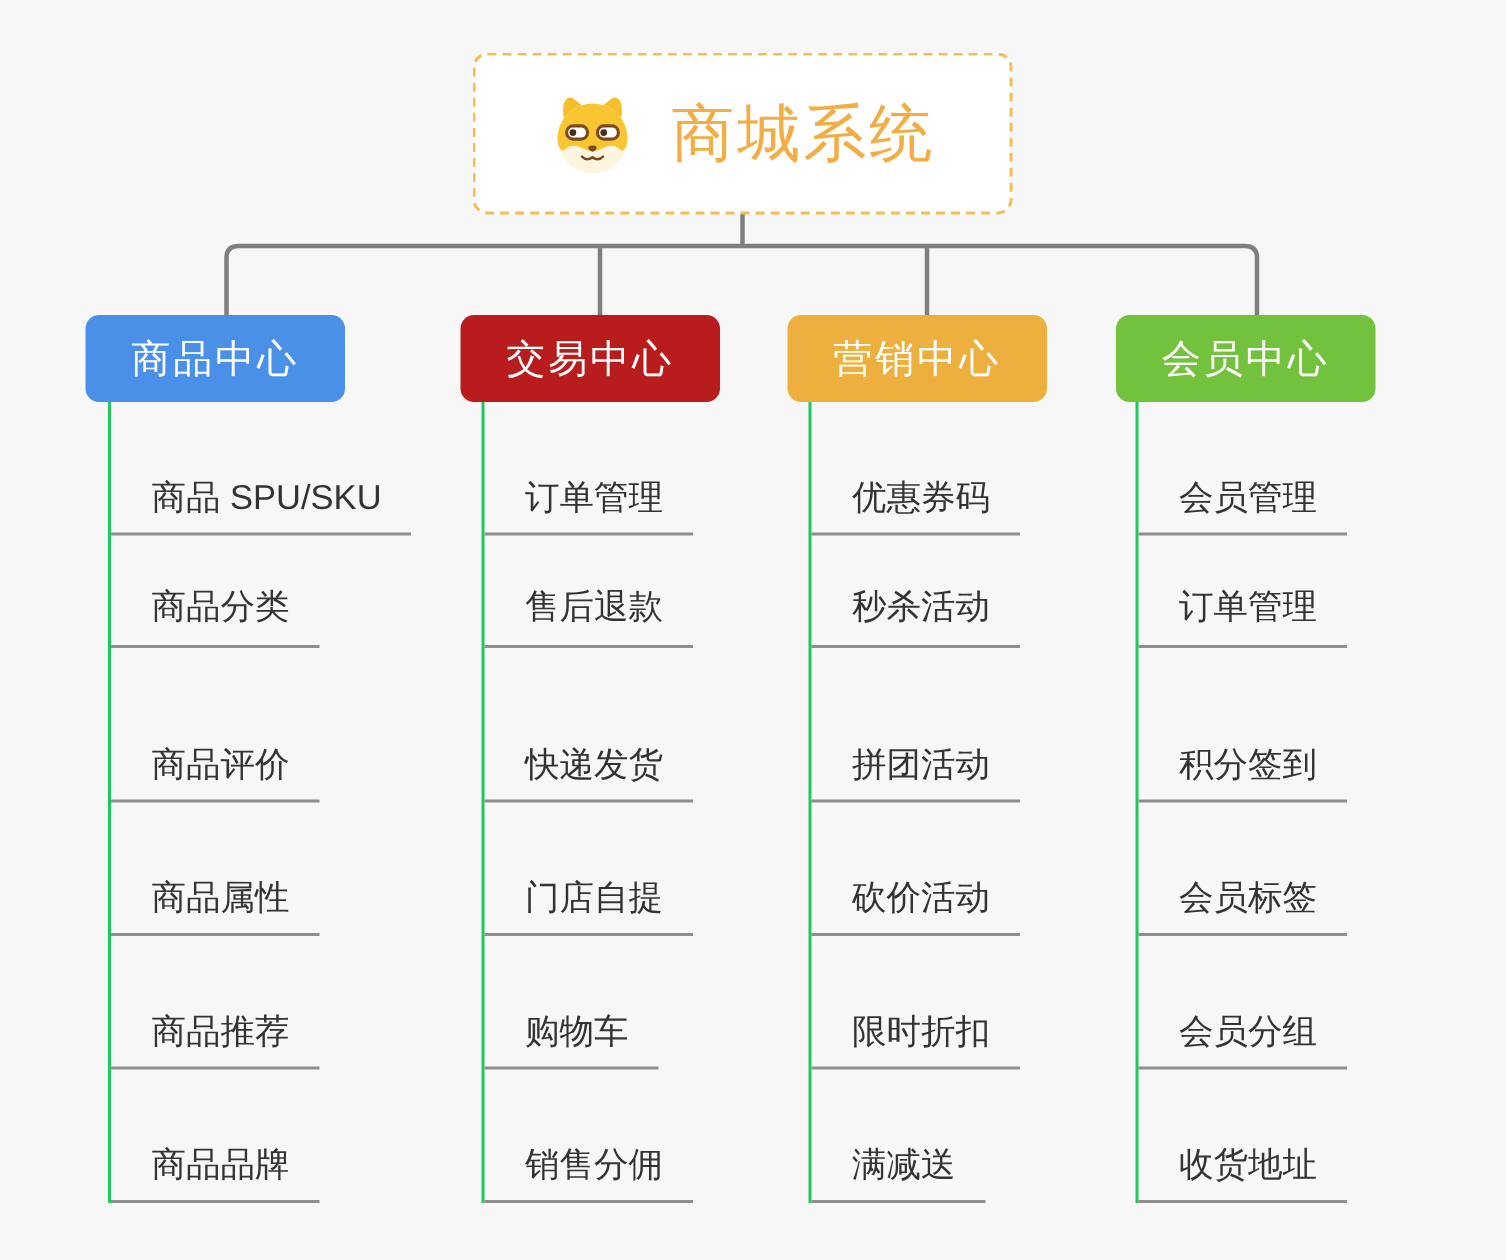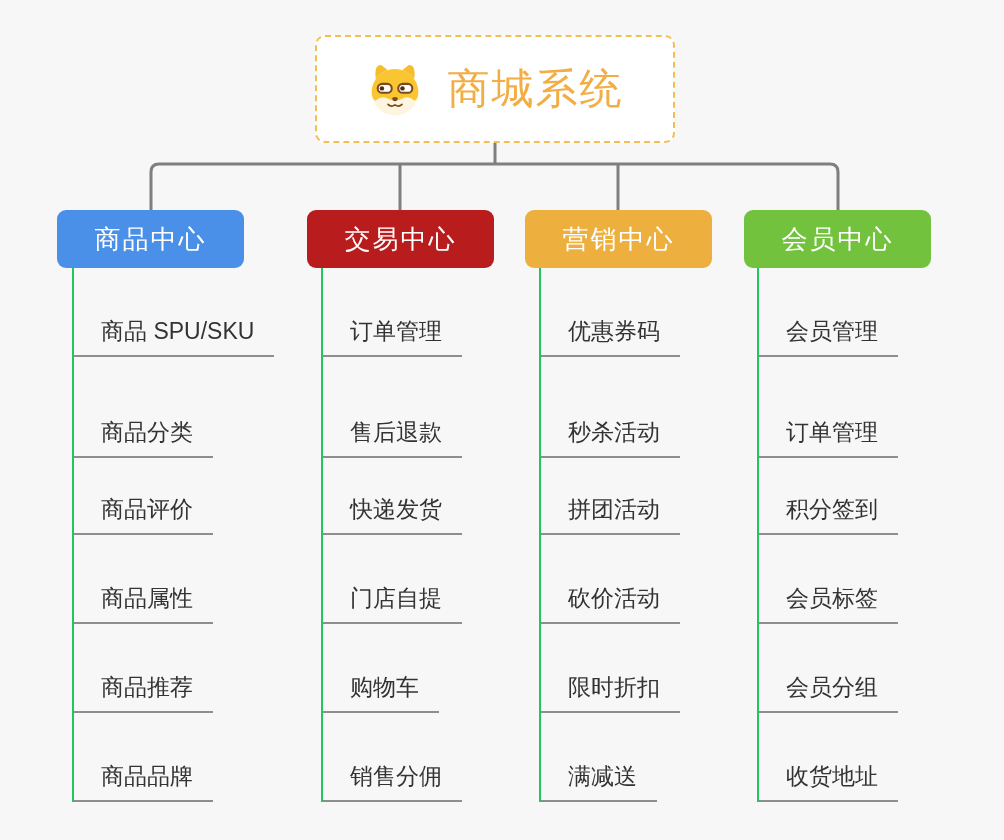--- a/index.html
+++ b/index.html
@@ -42,21 +42,21 @@
     position: absolute;
     left: 0; top: 0;
     width: 1004px; height: 840px;
     pointer-events: none;
   }
 
   
   .branch-box {
     position: absolute;
     top: 210px;
-    width: 187px; height: 58px;
+    width: 173px; height: 58px;
     border-radius: 9px;
     display: flex;
     align-items: center;
     justify-content: center;
     color: #ffffff;
     font-size: 26px;
     letter-spacing: 2px;
     white-space: nowrap;
     cursor: default;
   }
@@ -84,21 +84,21 @@
     left: 0;
     font-size: 23px;
     line-height: 28px;
     color: #333333;
     padding: 0 20px 10px 27px;
     border-bottom: 2px solid #8e8e8e;
     white-space: nowrap;
     cursor: default;
   }
   .sub-item.i0 { top: 49px;  }
-  .sub-item.i1 { top: 150px; }
+  .sub-item.i1 { top: 124px; font-family: Liberation Mono, monospace; }
   .sub-item.i2 { top: 227px; }
   .sub-item.i3 { top: 316px; }
   .sub-item.i4 { top: 405px; }
   .sub-item.i5 { top: 494px; }
 </style>
 </head>
 <body>
 
 <div id="canvas">
 

